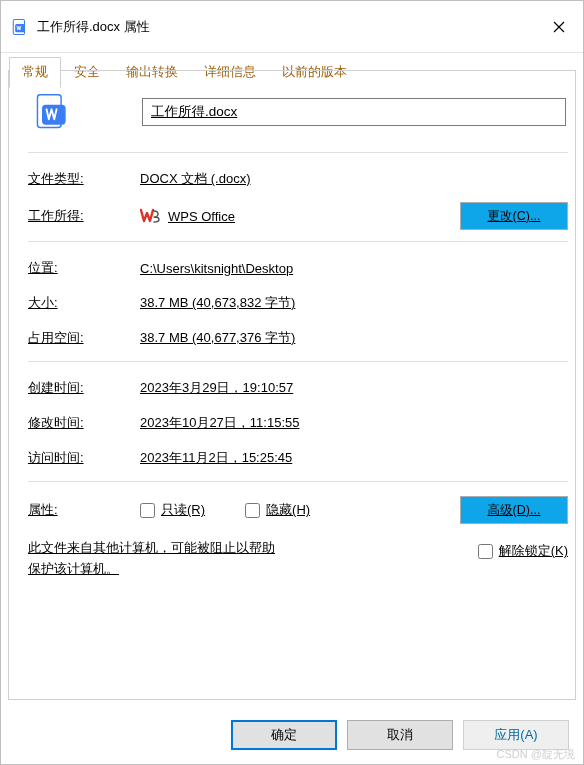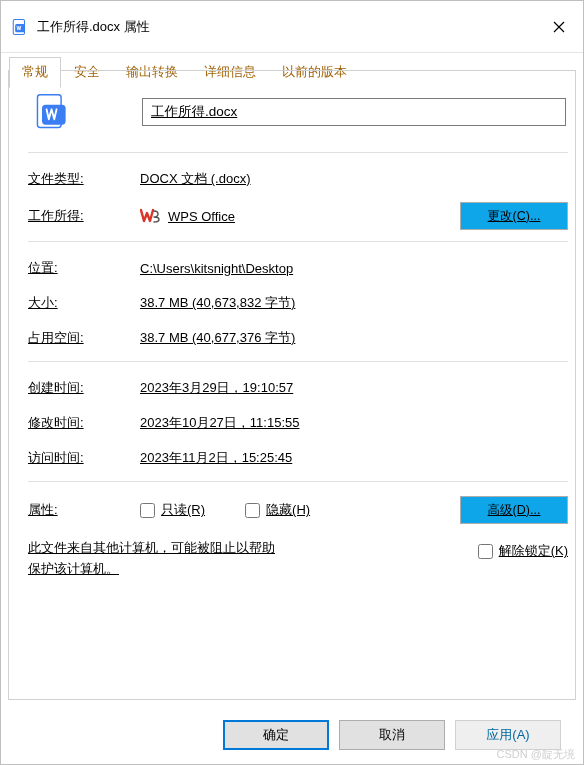--- a/index.html
+++ b/index.html
@@ -97,21 +97,21 @@
     display: inline-flex; align-items: center; font-size: 13px;
   }
   .chk input { width: 15px; height: 15px; margin: 0 6px 0 0; accent-color: #0078d7; }
   .sec-text { font-size: 13px; line-height: 1.6; max-width: 250px; }
   .footer {
     position: absolute;
     left: 0; right: 0; bottom: 0;
     height: 58px;
     display: flex; align-items: center; justify-content: flex-end;
     gap: 10px;
-    padding: 0 22px;
+    padding: 0 14px;
   }
   .footer button {
     width: 106px; height: 30px;
     font-family: inherit; font-size: 13px;
     background: #e1e1e1;
     border: 1px solid #adadad;
     cursor: default;
   }
   .footer button.primary { border: 2px solid #0078d7; }
   .footer button:disabled { color: #0369a1; background: #efefef; border-color: #d0d0d0; }

